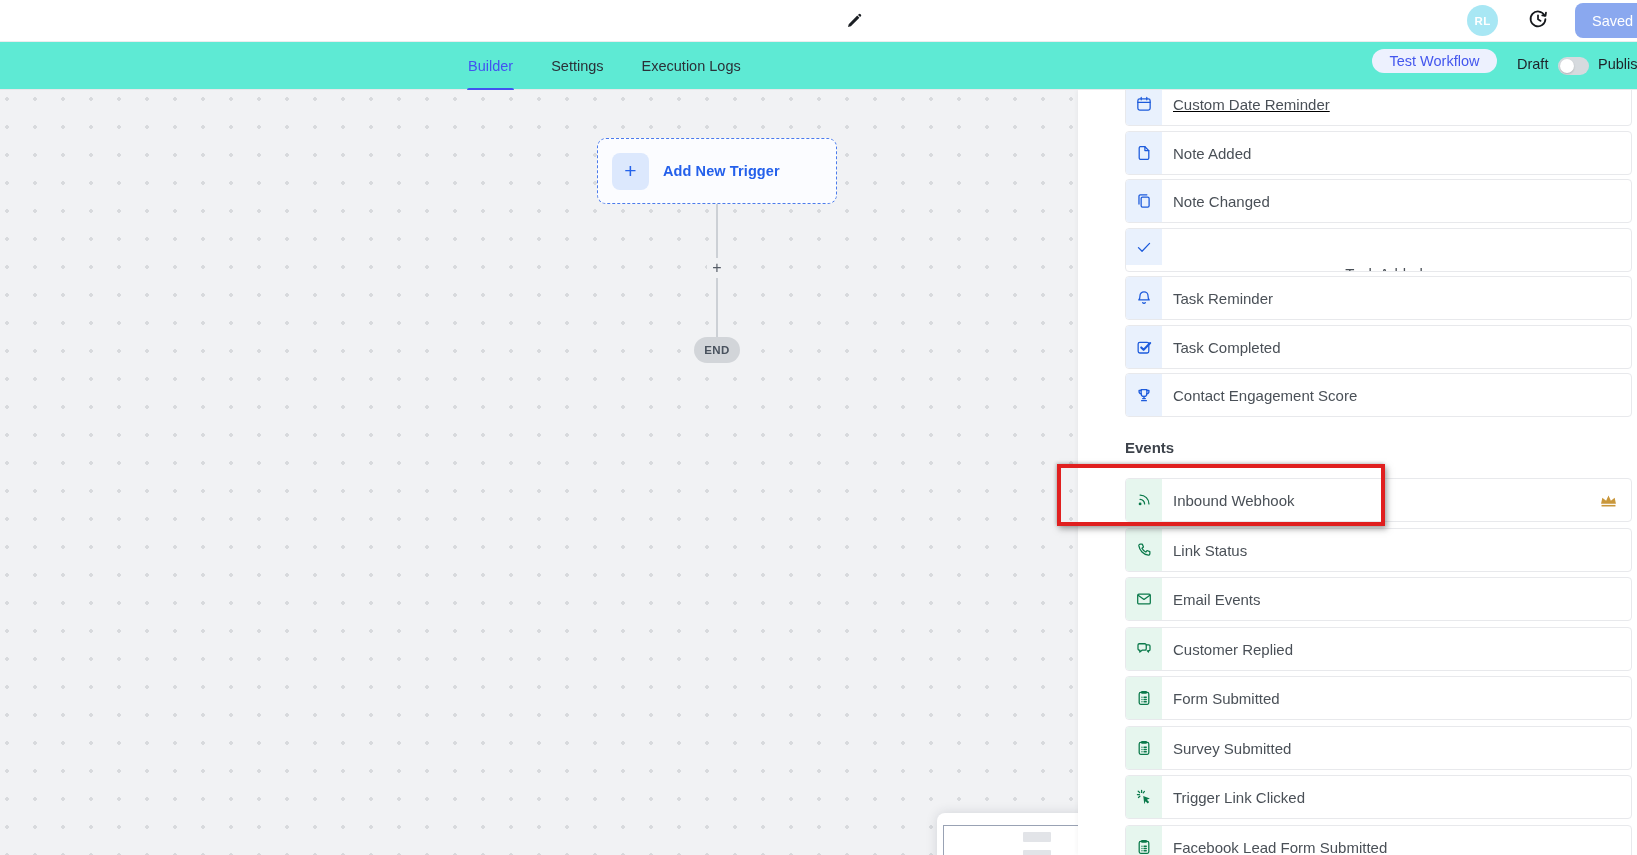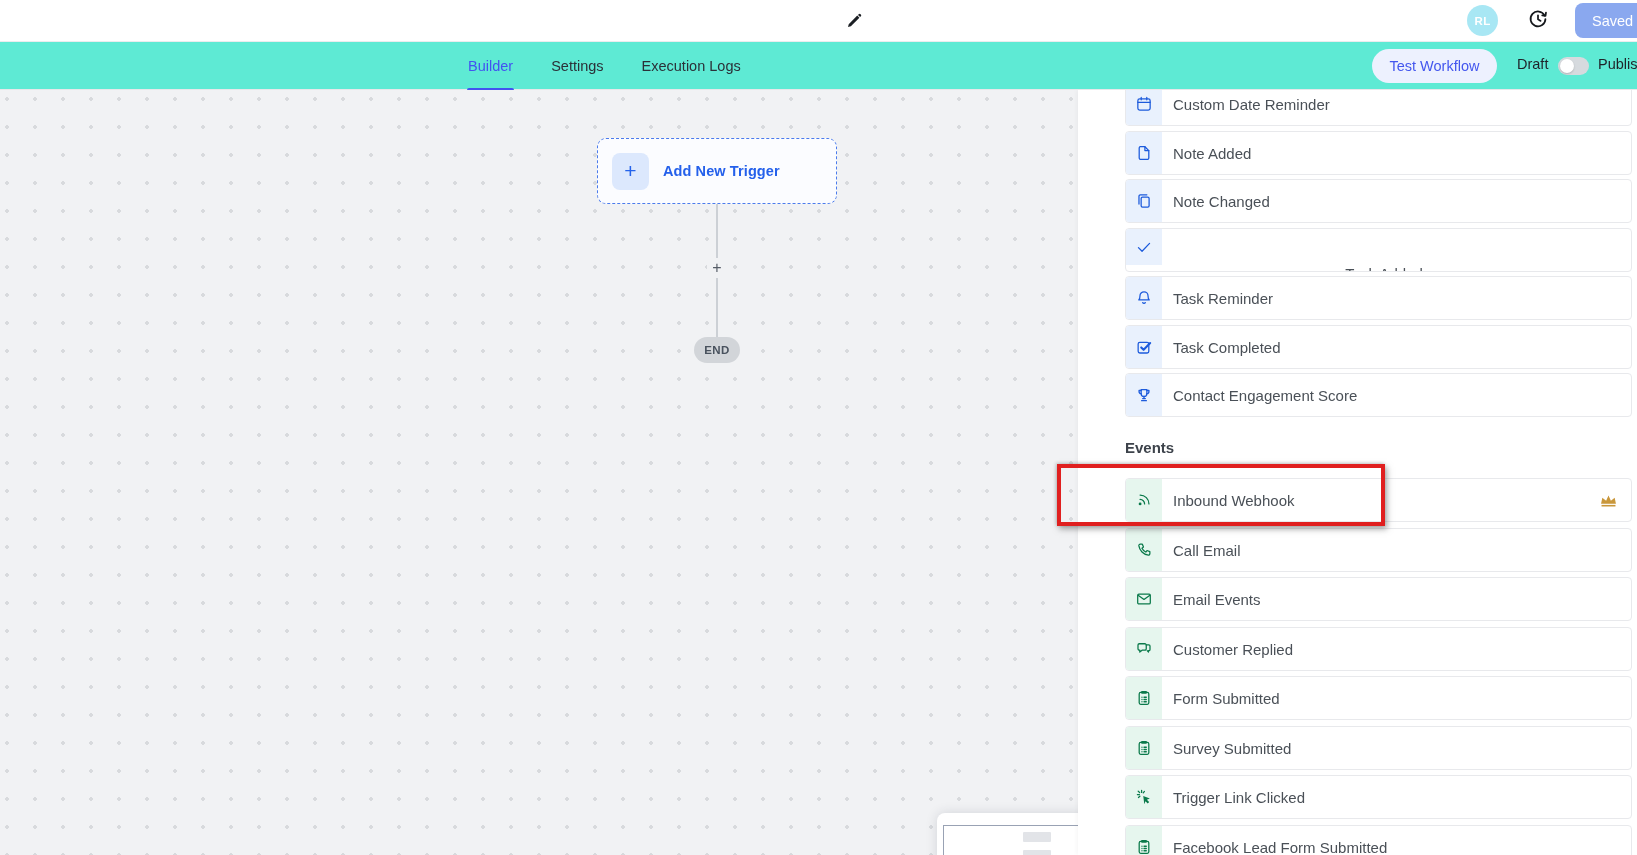--- a/index.html
+++ b/index.html
@@ -16,21 +16,21 @@
   .history-btn{position:absolute;left:1527px;top:8px;width:22px;height:22px;color:#15181c;cursor:pointer;}
   .saved-btn{position:absolute;left:1575px;top:3px;height:35px;width:95px;background:#8aa8ef;color:#fff;border:none;
              border-radius:8px;font-size:14.5px;font-weight:500;text-align:left;padding-left:17px;}
 
   
   .tabbar{position:absolute;left:0;top:42px;width:1637px;height:48px;background:#5eead4;border-bottom:1px solid #e7e8ea;z-index:5;}
   .tabs{position:absolute;left:467px;top:0;height:48px;display:flex;gap:36px;}
   .tab{position:relative;height:48px;display:flex;align-items:center;font-size:14.5px;color:#2b3138;cursor:pointer;white-space:nowrap;padding:0 1px;}
   .tab.active{color:#4353f0;font-weight:500;}
   .tab.active::after{content:"";position:absolute;left:0;right:0;bottom:0;height:2.5px;background:#4353f0;border-radius:2px 2px 0 0;}
-  .test-workflow{position:absolute;left:1372px;top:7px;height:34px;width:125px;background:#edf1fe;border:none;border-radius:17px;
+  .test-workflow{position:absolute;left:1372px;top:7px;height:24px;width:125px;background:#edf1fe;border:none;border-radius:17px;
                  color:#4356ee;font-size:14.5px;font-weight:500;}
   .draft-label{position:absolute;left:1517px;top:14px;font-size:14.5px;color:#1f2329;font-weight:500;}
   .toggle{position:absolute;left:1558px;top:15px;width:31px;height:18px;border-radius:10px;background:#d6dade;cursor:pointer;}
   .toggle .knob{position:absolute;left:2px;top:2px;width:14px;height:14px;border-radius:50%;background:#fff;box-shadow:0 1px 2px rgba(0,0,0,.18);}
   .publish-label{position:absolute;left:1598px;top:14px;font-size:14.5px;color:#1f2329;font-weight:500;white-space:nowrap;}
 
   
   .canvas{position:absolute;left:0;top:90px;width:1080px;height:765px;overflow:hidden;background:#f1f2f4;
           background-image:radial-gradient(circle,#d8dadd 1.6px,transparent 1.7px);background-size:28px 28px;background-position:-7px -5px;z-index:1;}
   .trigger-box{position:absolute;left:597px;top:48px;width:240px;height:66px;border:1.5px dashed #4b7bec;border-radius:9px;
@@ -112,21 +112,21 @@
     <div class="minimap">
       <div class="minimap-inner">
         <div class="mm-bar" style="left:79px;top:6px;"></div>
         <div class="mm-bar" style="left:79px;top:24px;"></div>
       </div>
     </div>
   </div>
 
   <div class="sidebar">
     <div id="standard-list">
-        <div class="trow blue" style="top: -8px;">
+        <div class="trow blue" style="top: -8px; text-decoration: underline;">
           <span class="ticon">
             <svg viewBox="0 0 24 24" fill="none" stroke="currentColor" stroke-width="1.7" stroke-linecap="round" stroke-linejoin="round">
               <rect x="3.8" y="5.2" width="16.4" height="15" rx="2.4"></rect>
               <path d="M3.8 9.8h16.4M8.3 3.2v3.2M15.7 3.2v3.2"></path>
             </svg>
           </span>
           <span class="tlabel">Custom Date Reminder</span>
         </div>
         <div class="trow blue" style="top: 41px;">
           <span class="ticon">
@@ -198,21 +198,21 @@
               <path d="M2.6 16.6l1.6-7.4 4.8 3.9 3-6.7 3 6.7 4.8-3.9 1.6 7.4z"></path>
               <rect x="3.2" y="18.2" width="17.6" height="2"></rect>
             </svg></span>
         </div>
         <div class="trow green" style="top: 438px;">
           <span class="ticon">
             <svg viewBox="0 0 24 24" fill="none" stroke="currentColor" stroke-width="1.7" stroke-linecap="round" stroke-linejoin="round">
               <path d="M7 4.2h2.8l1.5 3.8-2 1.6a11.4 11.4 0 0 0 5.1 5.1l1.6-2 3.8 1.5v2.8a1.9 1.9 0 0 1-2 1.9A15 15 0 0 1 5.1 6.2 1.9 1.9 0 0 1 7 4.2z"></path>
             </svg>
           </span>
-          <span class="tlabel">Call Email</span>
+          <span class="tlabel">Link Status</span>
         </div>
         <div class="trow green" style="top: 487px;">
           <span class="ticon">
             <svg viewBox="0 0 24 24" fill="none" stroke="currentColor" stroke-width="1.7" stroke-linecap="round" stroke-linejoin="round">
               <rect x="3.6" y="5.4" width="16.8" height="13.2" rx="1.6"></rect>
               <path d="M4.6 7.2l7.4 5.4 7.4-5.4"></path>
             </svg>
           </span>
           <span class="tlabel">Email Events</span>
         </div>

